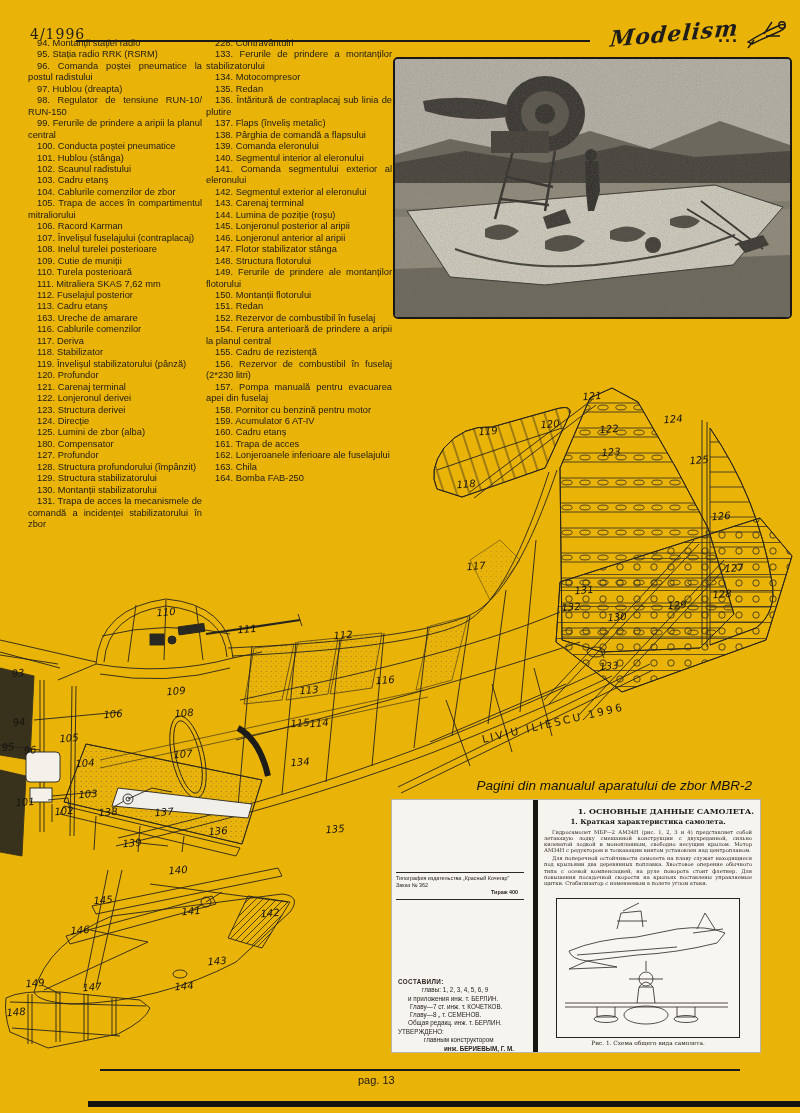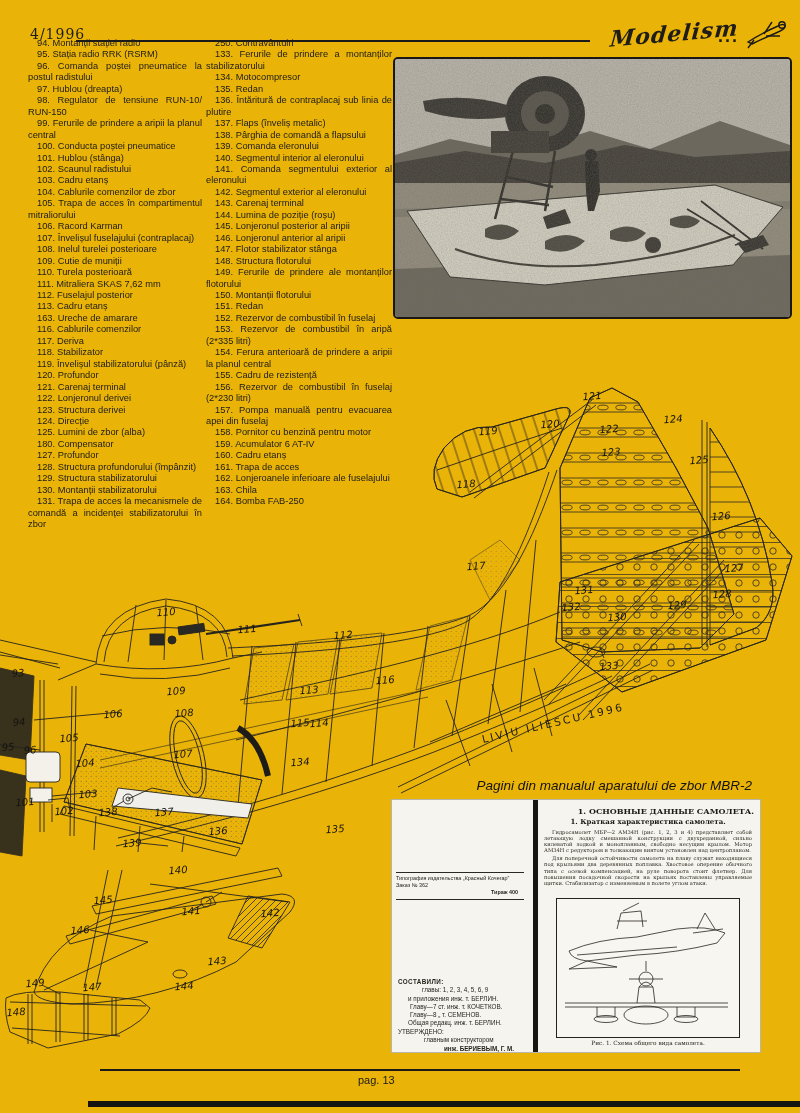--- a/index.html
+++ b/index.html
@@ -250,42 +250,41 @@
       <p class="pl-item">124. Direcție</p>
       <p class="pl-item">125. Lumini de zbor (alba)</p>
       <p class="pl-item">180. Compensator</p>
       <p class="pl-item">127. Profundor</p>
       <p class="pl-item">128. Structura profundorului (împânzit)</p>
       <p class="pl-item">129. Structura stabilizatorului</p>
       <p class="pl-item">130. Montanții stabilizatorului</p>
       <p class="pl-item">131. Trapa de acces la mecanismele de comandă a incidenței stabilizatorului în zbor</p>
     </div>
   <div id="col-right" class="col">
-      <p class="pl-item">250. Contravântuiri</p>
+      <p class="pl-item">228. Contravântuiri</p>
       <p class="pl-item">133. Ferurile de prindere a montanților stabilizatorului</p>
       <p class="pl-item">134. Motocompresor</p>
       <p class="pl-item">135. Redan</p>
       <p class="pl-item">136. Întăritură de contraplacaj sub linia de plutire</p>
       <p class="pl-item">137. Flaps (înveliș metalic)</p>
       <p class="pl-item">138. Pârghia de comandă a flapsului</p>
       <p class="pl-item">139. Comanda eleronului</p>
       <p class="pl-item">140. Segmentul interior al eleronului</p>
       <p class="pl-item">141. Comanda segmentului exterior al eleronului</p>
       <p class="pl-item">142. Segmentul exterior al eleronului</p>
       <p class="pl-item">143. Carenaj terminal</p>
       <p class="pl-item">144. Lumina de poziție (roșu)</p>
       <p class="pl-item">145. Lonjeronul posterior al aripii</p>
       <p class="pl-item">146. Lonjeronul anterior al aripii</p>
       <p class="pl-item">147. Flotor stabilizator stânga</p>
       <p class="pl-item">148. Structura flotorului</p>
       <p class="pl-item">149. Ferurile de prindere ale montanților flotorului</p>
       <p class="pl-item">150. Montanții flotorului</p>
       <p class="pl-item">151. Redan</p>
       <p class="pl-item">152. Rezervor de combustibil în fuselaj</p>
-      <p class="pl-item">153. Rezervor de combustibil în aripă (2*335 litri)</p>
       <p class="pl-item">154. Ferura anterioară de prindere a aripii la planul central</p>
       <p class="pl-item">155. Cadru de rezistență</p>
       <p class="pl-item">156. Rezervor de combustibil în fuselaj (2*230 litri)</p>
       <p class="pl-item">157. Pompa manuală pentru evacuarea apei din fuselaj</p>
       <p class="pl-item">158. Pornitor cu benzină pentru motor</p>
       <p class="pl-item">159. Acumulator 6 AT-IV</p>
       <p class="pl-item">160. Cadru etanș</p>
       <p class="pl-item">161. Trapa de acces</p>
       <p class="pl-item">162. Lonjeroanele inferioare ale fuselajului</p>
       <p class="pl-item">163. Chila</p>

